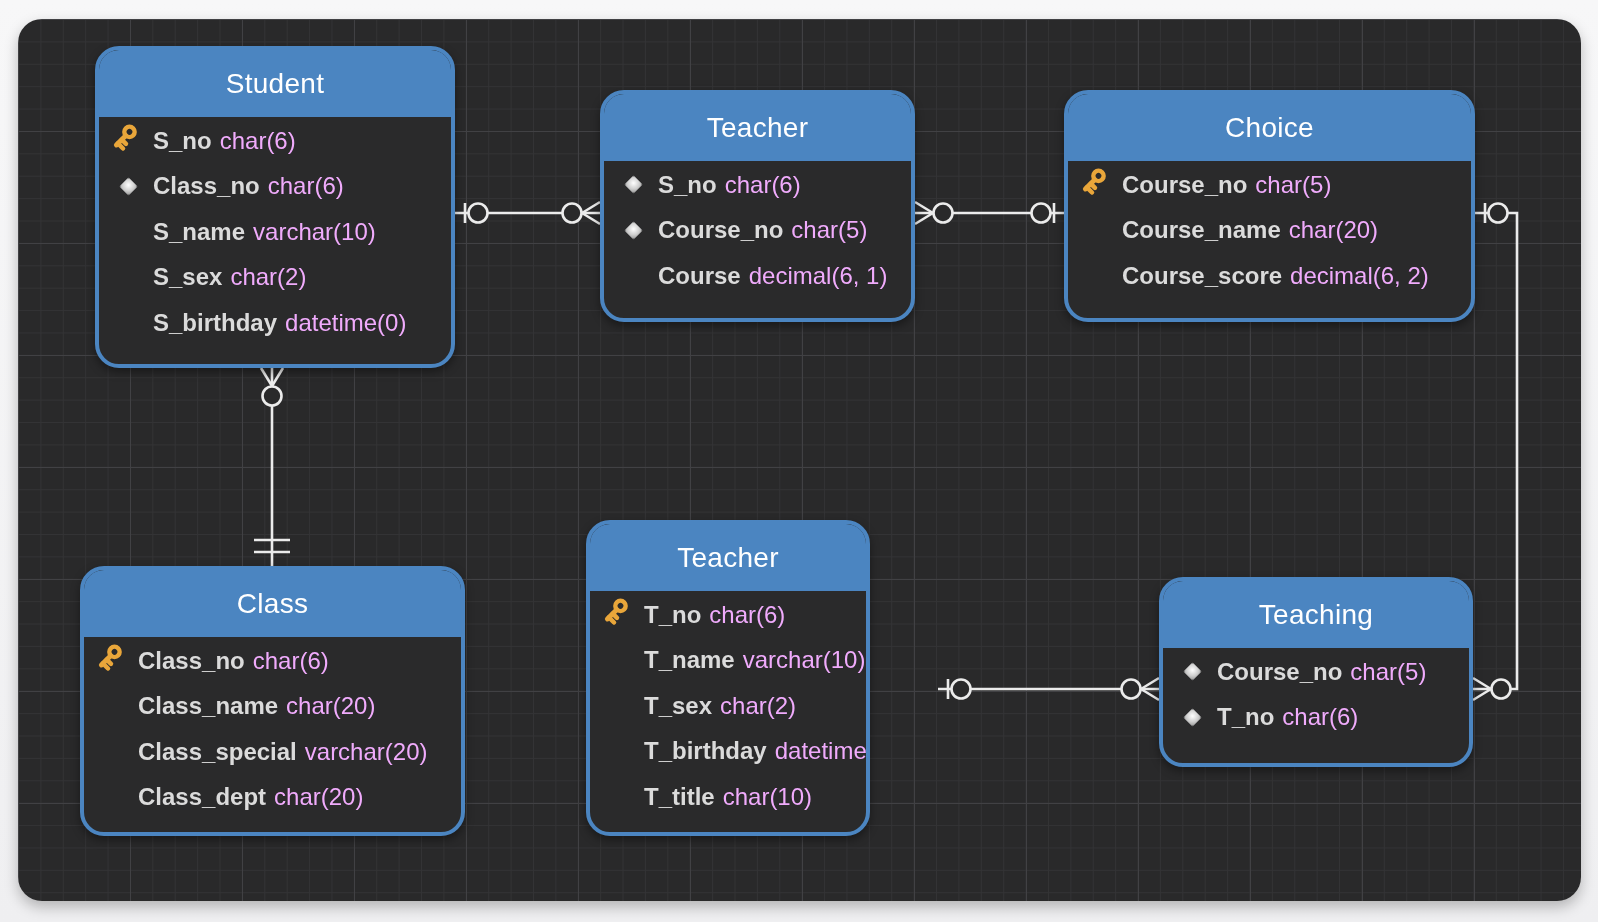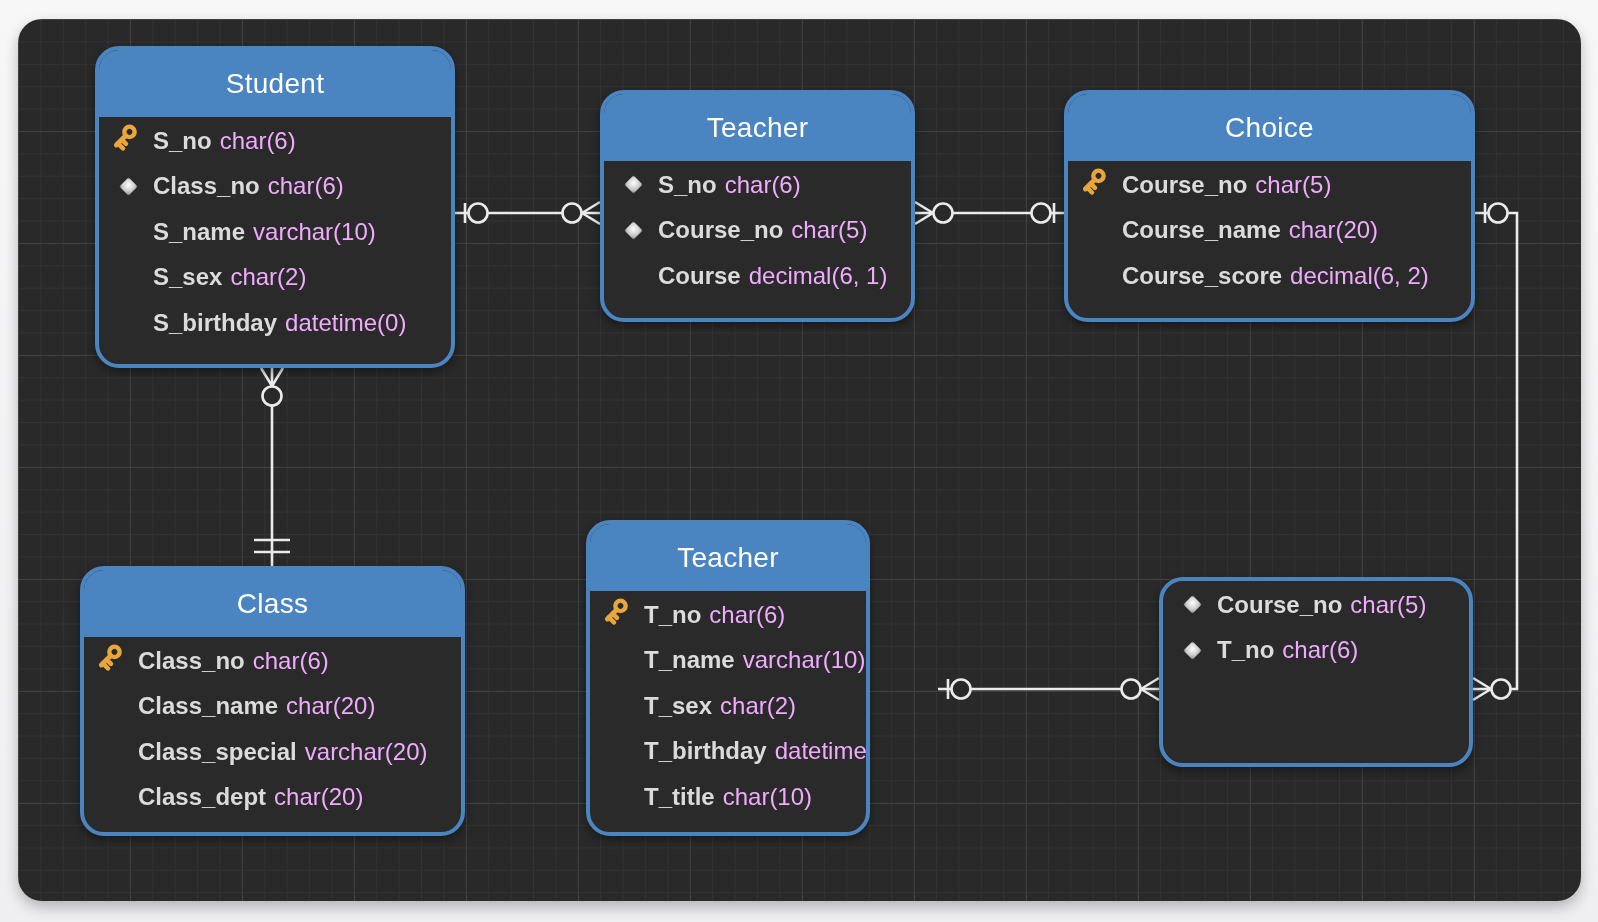--- a/index.html
+++ b/index.html
@@ -253,20 +253,21 @@
     <span class="field-type">datetime(0)</span>
   </div>
           <div class="field-row">
     <span class="icon-cell"></span>
     <span class="field-name">T_title</span>
     <span class="field-type">char(10)</span>
   </div>
         </div>
   </div>
       <div class="table-card" style="left: 1159px; top: 577px; width: 314px; height: 190px;">
+    <div class="table-header">Teaching</div>
     <div class="table-body">
           <div class="field-row">
     <span class="icon-cell">
               <span class="diamond"></span>
             </span>
     <span class="field-name">Course_no</span>
     <span class="field-type">char(5)</span>
   </div>
           <div class="field-row">
     <span class="icon-cell">

